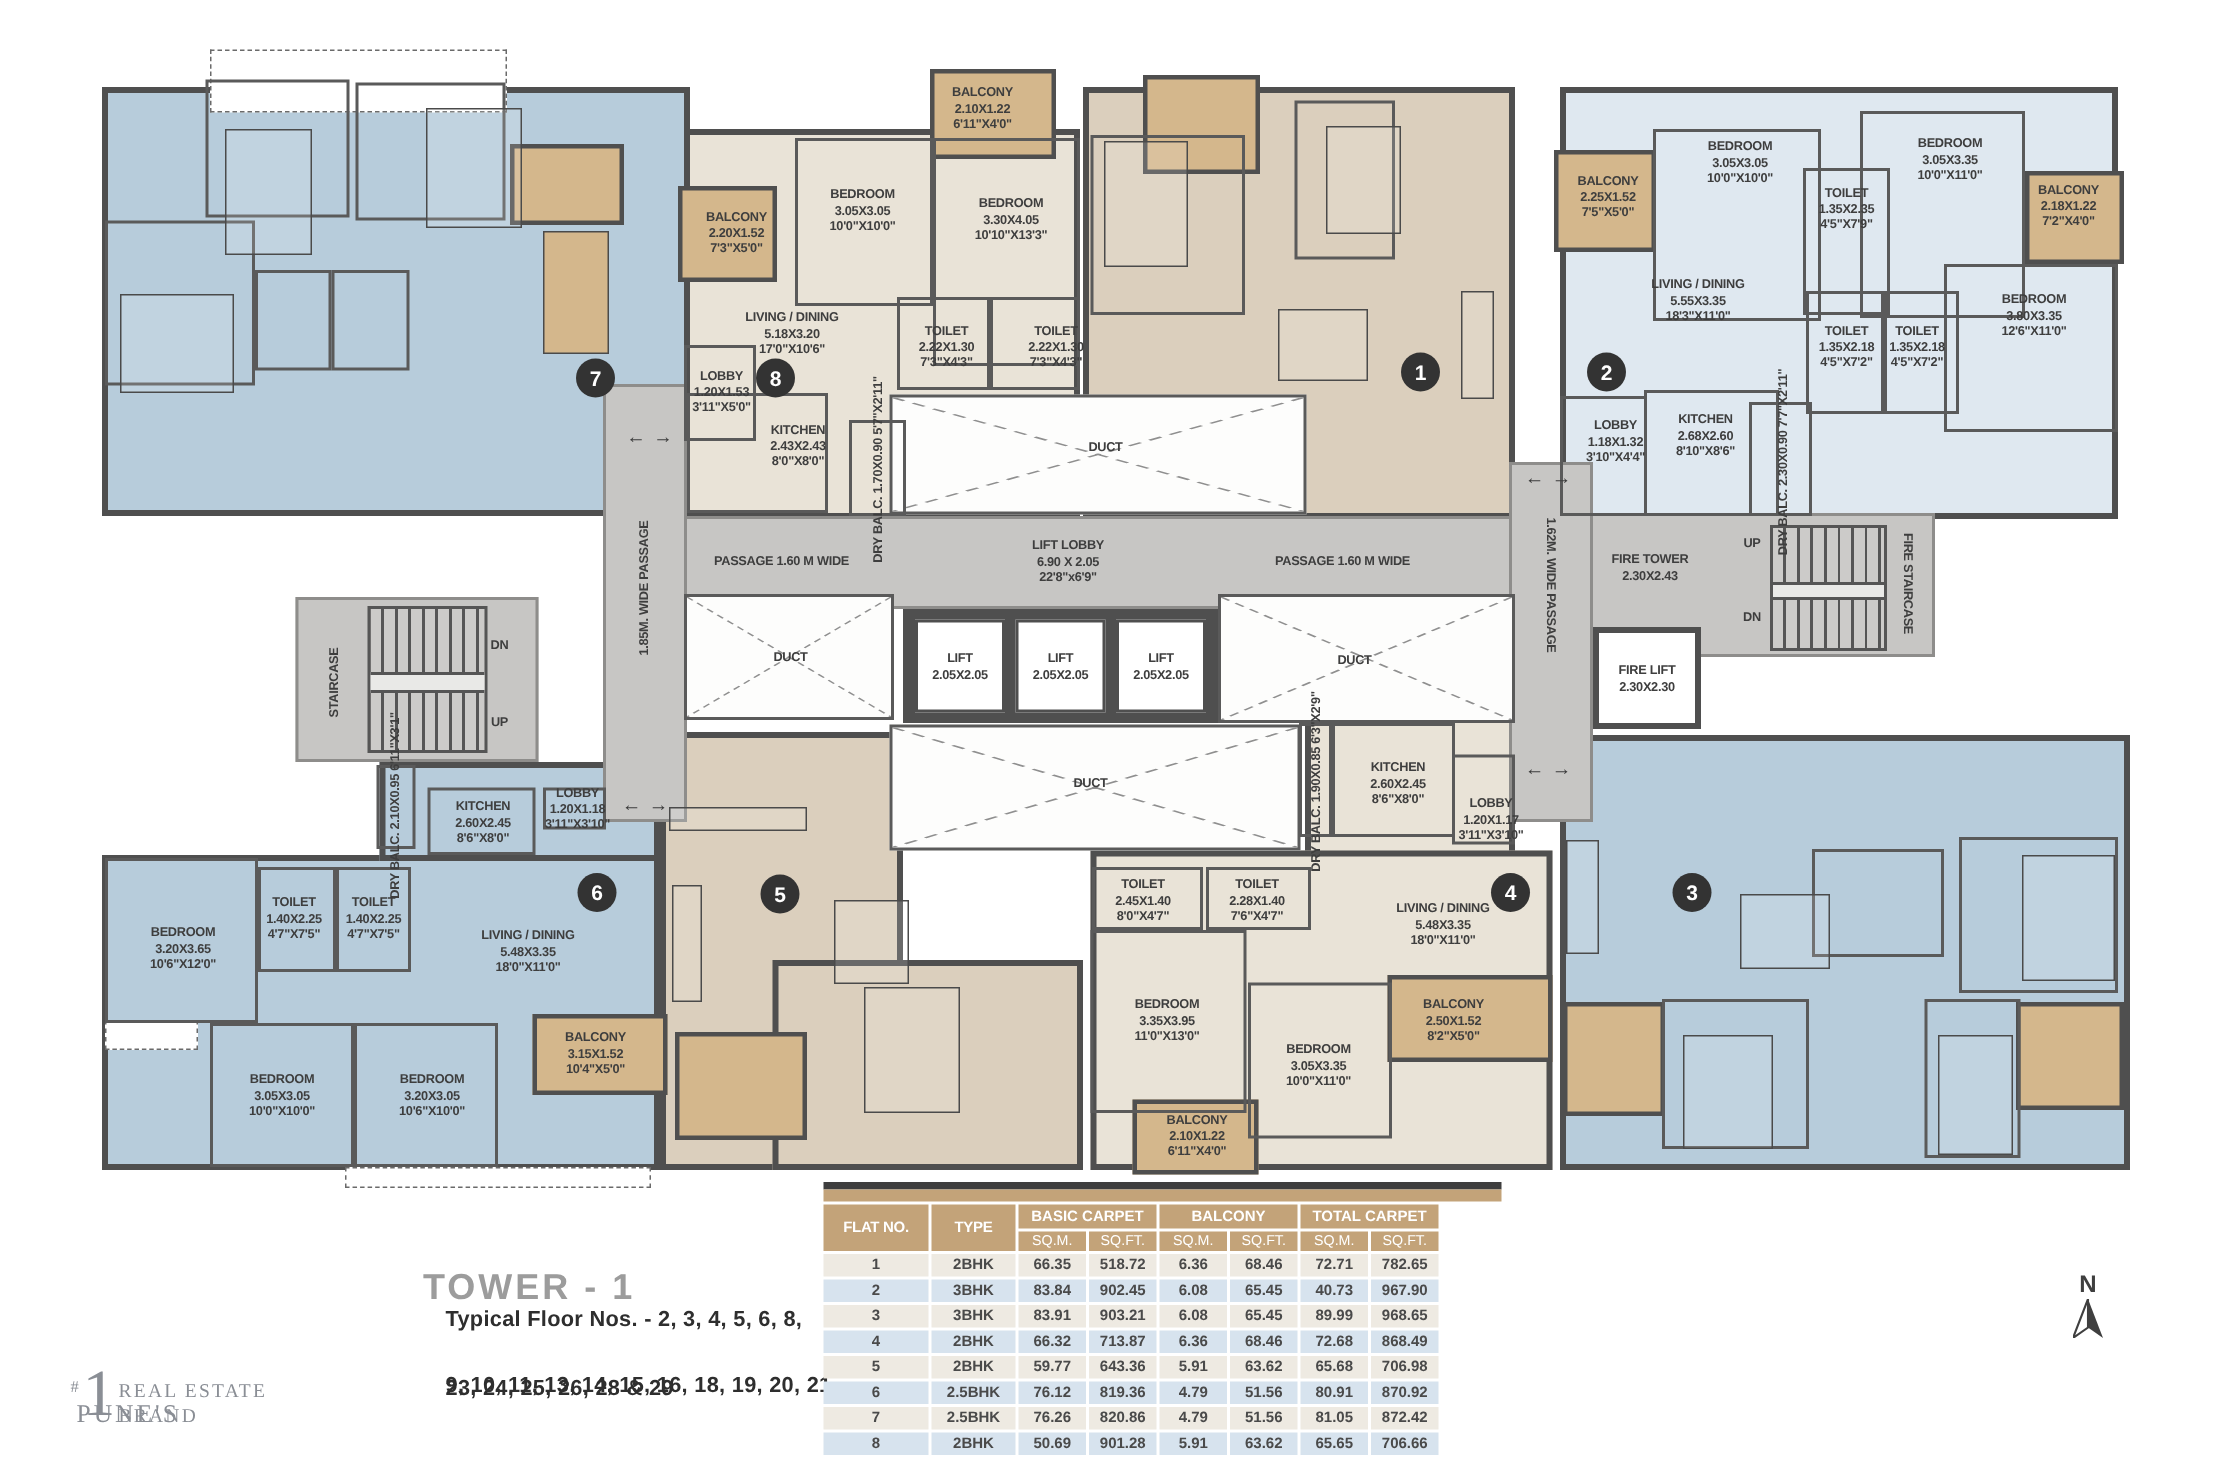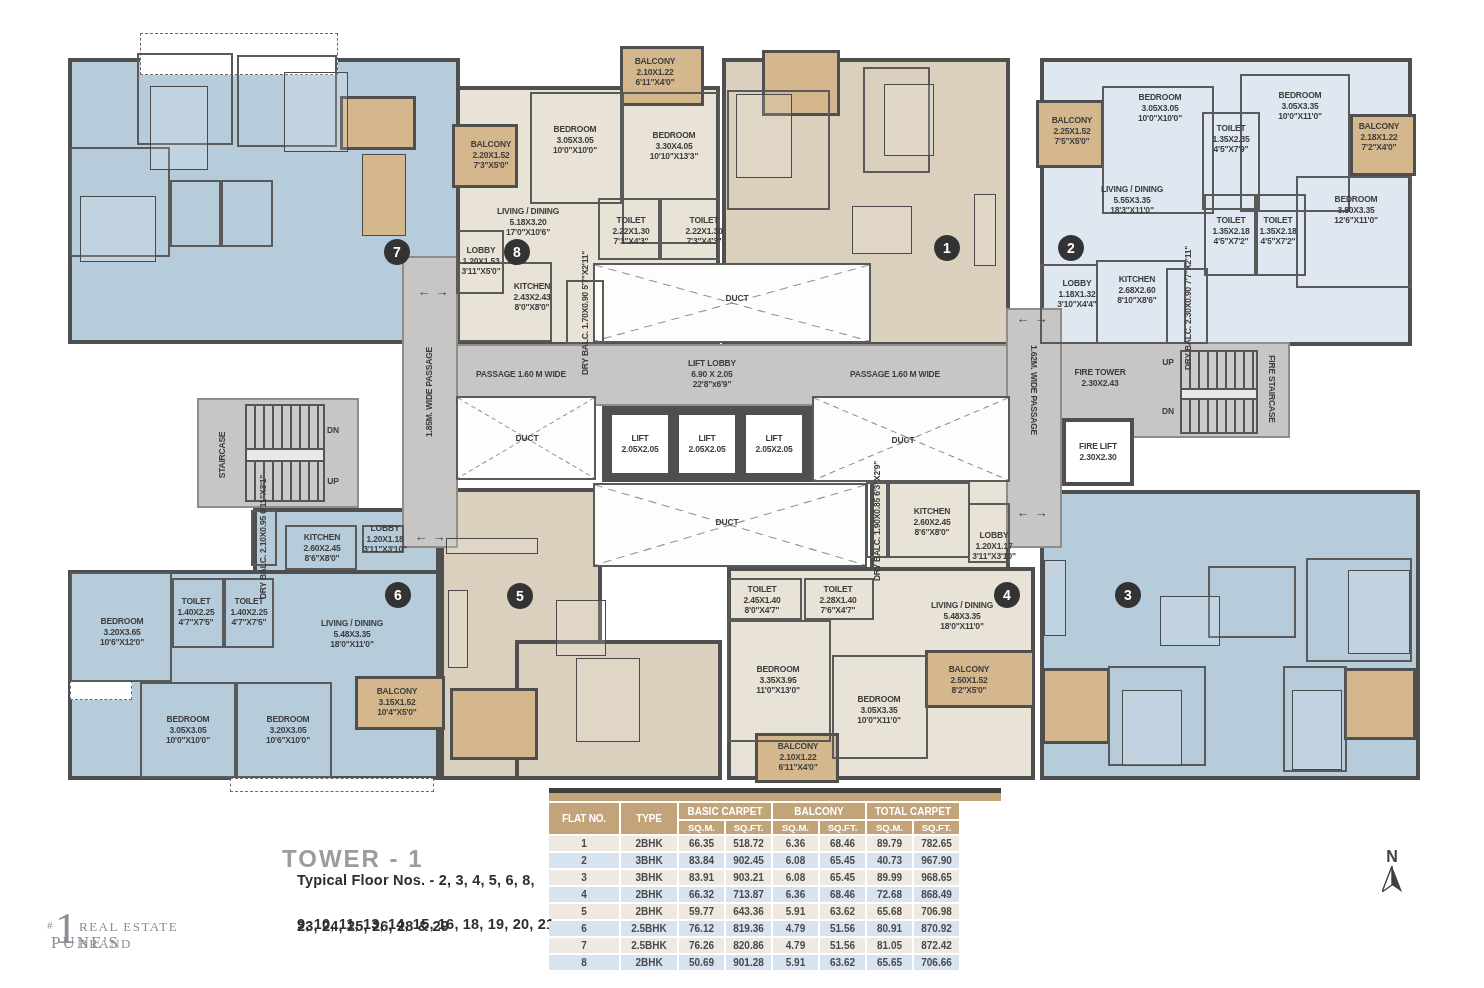--- a/index.html
+++ b/index.html
@@ -40,21 +40,21 @@
   
   #areatable{position:absolute;left:549px;top:788px;width:452px;z-index:50;}
   .t-dark{height:5px;background:#3e3e3e;}
   .t-tan{height:8px;background:var(--table-header-tan,#c3a379);margin-top:0;}
   .thead{display:grid;grid-template-columns:70px 56px 92px 92px 92px;gap:2px;margin-top:2px;}
   .th{background:var(--table-header-tan,#c3a379);color:#fff;font-weight:bold;font-size:10px;
       display:flex;align-items:center;justify-content:center;height:31px;letter-spacing:-0.2px;}
   .grp .gt{background:var(--table-header-tan,#c3a379);color:#fff;font-weight:bold;font-size:10px;
       display:flex;align-items:center;justify-content:center;height:16px;}
   .grp .subs{display:grid;grid-template-columns:45px 45px;gap:2px;margin-top:2px;}
-  .grp .subs div{background:var(--table-header-tan,#c3a379);color:#fff;font-weight:bold;font-size:9.5px;
+  .grp .subs div{background:var(--table-header-tan,#c3a379);color:#fff;font-weight:normal;font-size:9.5px;
       display:flex;align-items:center;justify-content:center;height:13px;}
   #t-rows{margin-top:2px;}
   .trow{display:grid;grid-template-columns:70px 56px 45px 45px 45px 45px 45px 45px;gap:2px;margin-top:2px;}
   .tc{height:15px;display:flex;align-items:center;justify-content:center;
       font-weight:bold;font-size:10px;color:#4a4a4a;}
   .cbeige{background:var(--row-beige,#eeeae2);}
   .cblue{background:var(--row-blue,#d7e3ee);}
   
   #tower-title{position:absolute;left:282px;top:845px;font-size:24px;font-weight:bold;
       color:var(--title-gray,#9c9c9c);letter-spacing:2px;}
@@ -517,21 +517,21 @@
       </div>
     </div>
     <div id="t-rows">
         <div class="trow">
           <div class="tc cbeige">1</div>
           <div class="tc cbeige">2BHK</div>
           <div class="tc cbeige">66.35</div>
           <div class="tc cbeige">518.72</div>
           <div class="tc cbeige">6.36</div>
           <div class="tc cbeige">68.46</div>
-          <div class="tc cbeige">89.79</div>
+          <div class="tc cbeige">72.71</div>
           <div class="tc cbeige">782.65</div>
         </div>
         <div class="trow">
           <div class="tc cblue">2</div>
           <div class="tc cblue">3BHK</div>
           <div class="tc cblue">83.84</div>
           <div class="tc cblue">902.45</div>
           <div class="tc cblue">6.08</div>
           <div class="tc cblue">65.45</div>
           <div class="tc cblue">40.73</div>

